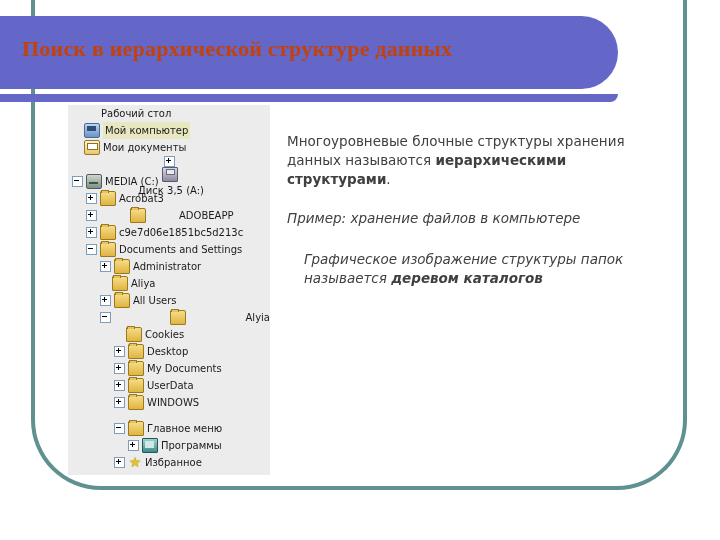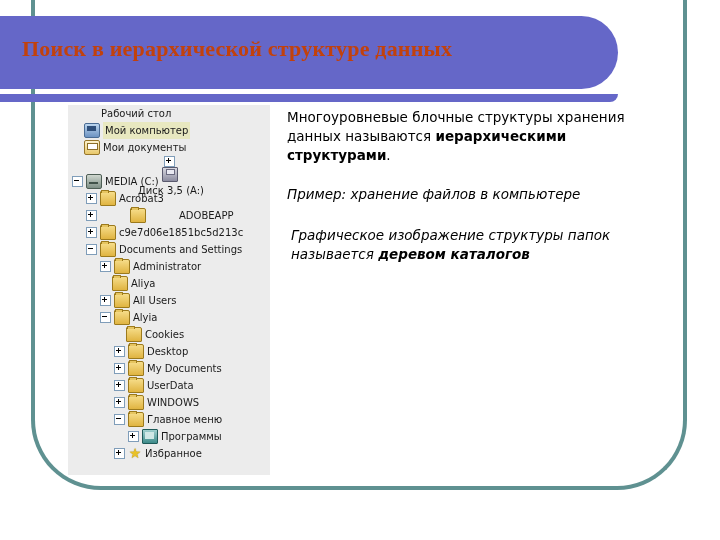--- a/index.html
+++ b/index.html
@@ -219,38 +219,38 @@
     font-size: 14px;
     line-height: 12px;
     text-align: center;
     text-shadow: 0 0 1px #8a7010;
   }
 
   
   #body-text {
     position: absolute;
     left: 287px;
-    top: 108px;
+    top: 132px;
     width: 368px;
     z-index: 2;
-    color: #000000;
+    color: #404040;
   }
   .para {
     font-family: "DejaVu Sans", sans-serif;
     font-size: 13.5px;
     line-height: 19px;
   }
   .para.p1 { margin: 0 0 20px 0; }
   .para.p2 {
     font-style: italic;
     margin: 0 0 22px 0;
   }
   .para.p3 {
     font-style: italic;
-    margin: 4px;
+    margin: 17px;
   }
   .b { font-weight: bold; }
 </style>
 </head>
 <body>
 
 <div id="teal-frame"></div>
 
 <div id="title-banner"></div>
 <div id="title-banner-lower"></div>
@@ -310,21 +310,21 @@
     <div class="tree-row" style="padding-left: 32px;">
       <span class="expander none"></span>
       <span class="ic ic-folder"></span>
       <span class="tree-label">Aliya</span>
     </div>
     <div class="tree-row" style="padding-left: 32px;">
       <span class="expander plus"></span>
       <span class="ic ic-folder"></span>
       <span class="tree-label">All Users</span>
     </div>
-    <div class="tree-row" style="padding-left: 32px;">
+    <div class="tree-row" style="padding-left: 32px; justify-content: space-between;">
       <span class="expander"></span>
       <span class="ic ic-folder"></span>
       <span class="tree-label">Alyia</span>
     </div>
     <div class="tree-row" style="padding-left: 46px;">
       <span class="expander none"></span>
       <span class="ic ic-folder"></span>
       <span class="tree-label">Cookies</span>
     </div>
     <div class="tree-row" style="padding-left: 46px;">
@@ -340,21 +340,21 @@
     <div class="tree-row" style="padding-left: 46px;">
       <span class="expander plus"></span>
       <span class="ic ic-folder"></span>
       <span class="tree-label">UserData</span>
     </div>
     <div class="tree-row" style="padding-left: 46px;">
       <span class="expander plus"></span>
       <span class="ic ic-folder"></span>
       <span class="tree-label">WINDOWS</span>
     </div>
-    <div class="tree-row" style="padding-left: 46px;">
+    <div class="tree-row" style="padding-left: 46px; margin-top: 9px;">
       <span class="expander"></span>
       <span class="ic ic-folder"></span>
       <span class="tree-label">Главное меню</span>
     </div>
     <div class="tree-row" style="padding-left: 60px;">
       <span class="expander plus"></span>
       <span class="ic ic-progfolder"></span>
       <span class="tree-label">Программы</span>
     </div>
     <div class="tree-row" style="padding-left: 46px;">

